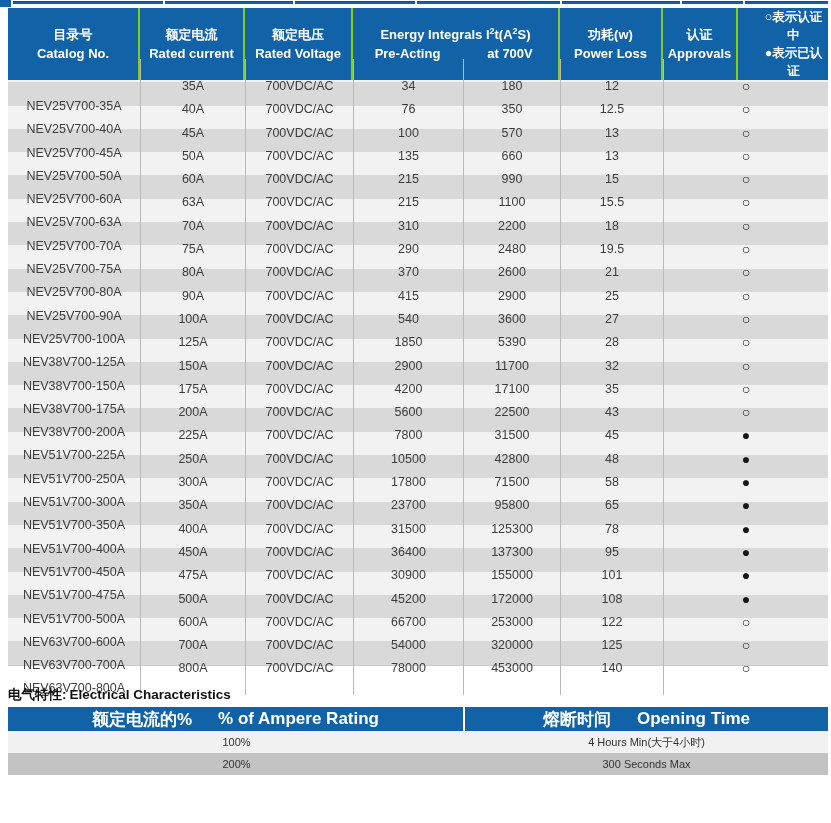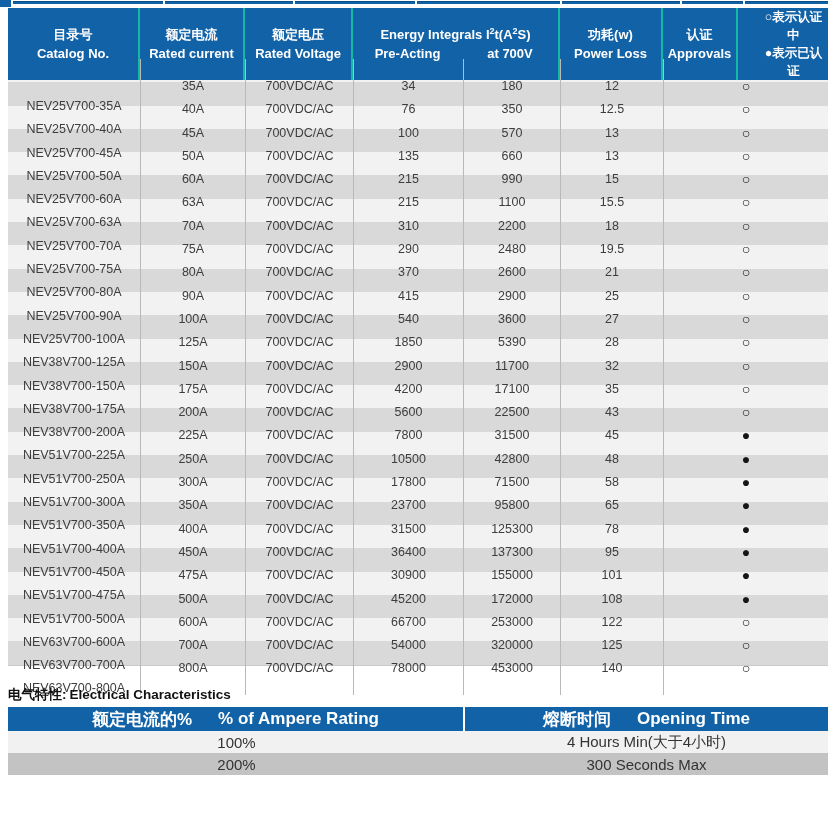--- a/index.html
+++ b/index.html
@@ -10,21 +10,21 @@
   
   .chip { position:absolute; left:0; top:0; width:11px; height:7px; background:#1262a7; }
   .strip-seg { position:absolute; top:1px; height:3px; background:#1262a7; border-top:1px solid #0d4d85; box-sizing:border-box; }
 
   
   .t1 { position:absolute; left:8px; top:8px; width:820px; }
   .t1-header { display:grid; grid-template-columns:132px 105px 108px 207px 103px 75px 90px; height:49px; }
   .hcell {
     background:#1262a7; color:#ffffff; font-weight:bold; font-size:13px;
     display:flex; flex-direction:column; align-items:center; justify-content:center;
-    line-height:19px; border-right:2px solid #14b8a6; box-sizing:border-box; text-align:center;
+    line-height:19px; border-right:2px solid #84cc16; box-sizing:border-box; text-align:center;
   }
   .hcell:last-child { border-right:none; }
   .hcell sup { font-size:9px; line-height:0; }
   .e-line1 { white-space:nowrap; }
   .e-sub { display:grid; grid-template-columns:109px 96px; width:100%; }
   .hcell.legend { align-items:flex-start; padding-left:21px; font-size:12.5px; line-height:18px; }
 
   .t1-body { margin-top:2px; border-bottom:1px solid #c9c9c9; }
   .trow { display:grid; grid-template-columns:132px 105px 108px 110px 97px 103px 165px; height:23.3px; }
   .trow.light { background:#f2f2f2; }
@@ -47,21 +47,21 @@
   .t2-hcell {
     background:#1262a7; color:#ffffff; font-weight:bold; font-size:17px;
     display:flex; align-items:center; justify-content:center;
     border-right:2px solid #ffffff; box-sizing:border-box; white-space:nowrap;
   }
   .t2-hcell:last-child { border-right:none; }
   .t2-hcell .en { margin-left:26px; }
   .t2-row { display:grid; grid-template-columns:457px 363px; height:22px; }
   .t2-row.r0 { background:#f1f1f1; }
   .t2-row.r1 { background:#c3c3c3; }
-  .t2-cell { display:flex; align-items:center; justify-content:center; font-size:15px; color:#333333; }
+  .t2-cell { display:flex; align-items:center; justify-content:center; font-size:11px; color:#333333; }
 </style>
 </head>
 <body>
 
 <div class="screen">
 
   <div class="chip"></div>
   <div class="strip-seg" style="left:13px;width:150px;"></div>
   <div class="strip-seg" style="left:165px;width:128px;"></div>
   <div class="strip-seg" style="left:295px;width:120px;"></div>

